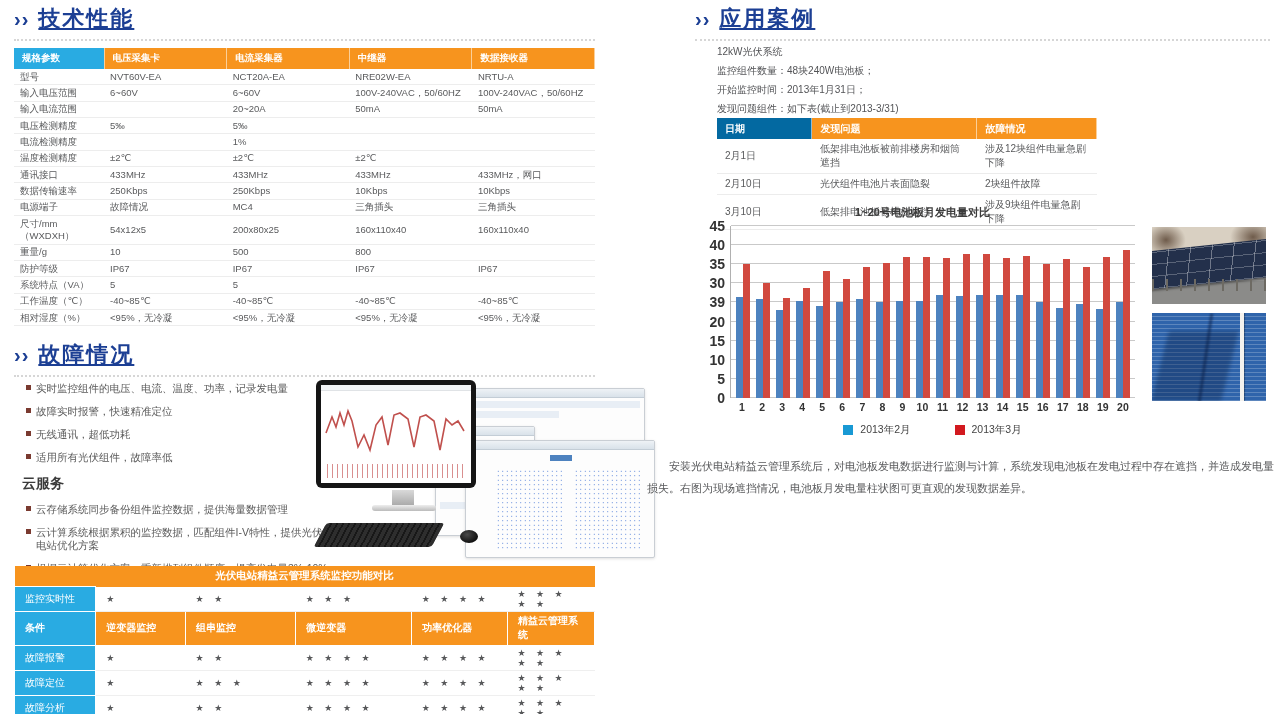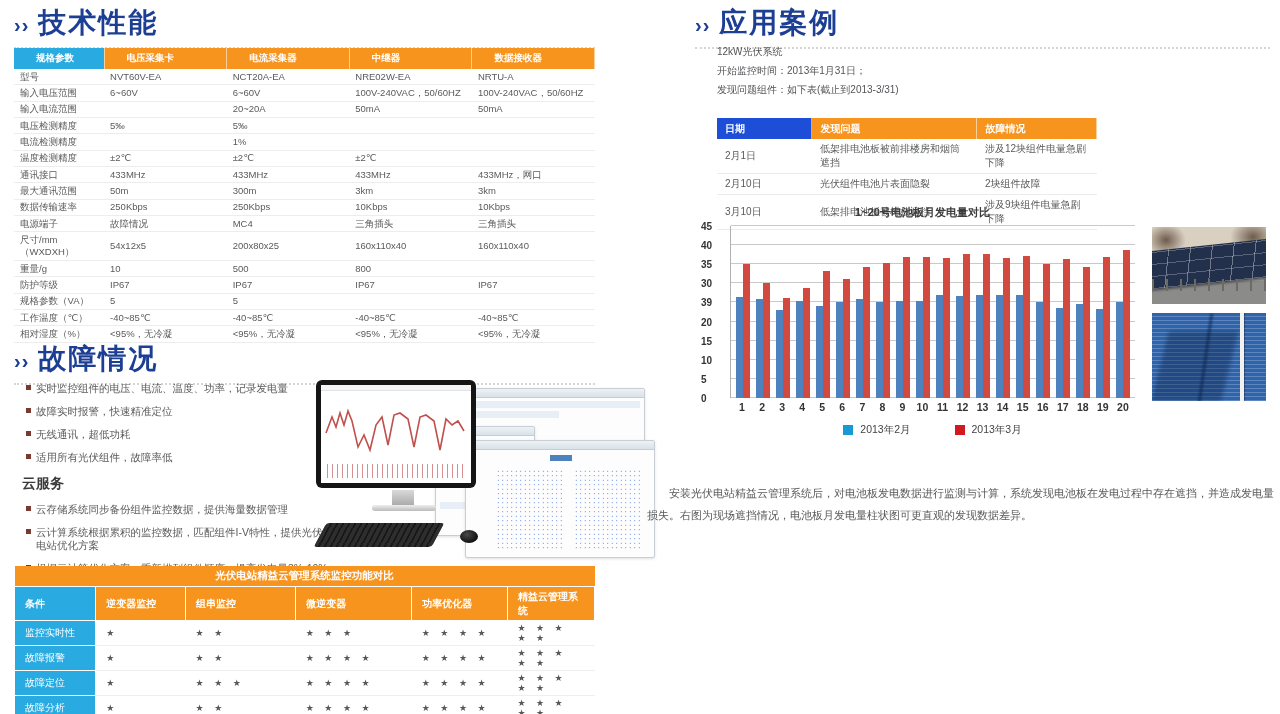--- a/index.html
+++ b/index.html
@@ -10,27 +10,27 @@
     font-family:"Liberation Sans","DejaVu Sans",sans-serif;
   }
   .col { position:absolute; top:0; height:714px; }
   .left-col  { left:14px;  width:581px; }
   .right-col { left:695px; width:575px; }
 
   
   .section-heading { position:absolute; left:0; right:0; }
   .heading-line { display:flex; align-items:baseline; gap:9px; color:#1c3f94; font-weight:bold; }
   .heading-chevrons { font-size:20px; letter-spacing:1px; }
-  .heading-text { font-size:28px; letter-spacing:2px; }
+  .heading-text { font-size:22px; letter-spacing:2px;text-decoration:underline; }
   .dotted { border-bottom:2px dotted #d6d6d6; margin-top:5px; }
 
   
   table { border-collapse:collapse; table-layout:fixed; width:100%; }
   .spec-table { position:absolute; top:48px; font-size:9.5px; }
-  .spec-table th { color:#fff; font-weight:bold; text-align:left; padding:4px 22px; font-size:9.5px;
+  .spec-table th { color:#fff; font-weight:bold; text-align:left; padding:4px 8px; font-size:9.5px;
                    border-right:1px solid rgba(255,255,255,.55); }
   .spec-table th.th-label { background:#29abe2; }
   .spec-table th.th-prod  { background:#f7941e; }
   .spec-table td { padding:1.6px 6px; border-bottom:1px solid #ededed; color:#595a5c; line-height:1.28; }
   .spec-table col.c-label { width:15.5%; }
   .spec-table col.c-prod  { width:21.1%; }
 
   
   .features-text { position:absolute; left:8px; top:382px; width:310px; }
   .feature-title { font-size:14px; font-weight:bold; color:#3b3b3b; margin:2px 0 10px 0; }
@@ -61,30 +61,30 @@
   .cmp-table th { color:#fff; font-weight:bold; text-align:left; padding:2.5px 10px; border:1px solid #fff; }
   .cmp-table th.th-cond { background:#29abe2; }
   .cmp-table th.th-sys  { background:#f7941e; }
   .cmp-table td.row-label { background:#29abe2; color:#fff; padding:2px 10px; border:1px solid #fff; }
   .cmp-table td.stars { color:#57585a; padding:2px 10px; border-bottom:1px solid #efefef; font-size:9px; letter-spacing:4px; }
 
   
   .case-info { position:absolute; left:22px; top:42px; font-size:10px; color:#535457; line-height:19px; }
   .fault-table { position:absolute; left:22px; top:118px; width:380px; font-size:10px; }
   .fault-table th { color:#fff; font-weight:bold; text-align:left; padding:3.5px 8px; border-right:1px solid rgba(255,255,255,.55); }
-  .fault-table th.th-date { background:#1d4ed8; }
+  .fault-table th.th-date { background:#0369a1; }
   .fault-table th.th-o    { background:#f7941e; }
   .fault-table td { padding:3px 8px; border-bottom:1px solid #ececec; color:#595a5c; }
 
   
   .chart-block { position:absolute; left:5px; top:205px; width:445px; }
   .chart-title { text-align:center; font-size:11px; color:#3c3c3c; font-weight:bold; margin-bottom:6px; }
   .plot { position:relative; margin-left:30px; width:405px; height:172px; border-left:1px solid #b0b0b0; }
   .gridline { position:absolute; left:0; right:0; height:1px; background:#c9c9c9; }
-  .ytick { position:absolute; left:-30px; width:24px; font-size:10px; font-weight:bold; color:#333; transform:translateY(50%); }
+  .ytick { position:absolute; left:-30px; width:24px; text-align:right; font-size:14px; font-weight:bold; color:#333; transform:translateY(50%); }
   .bars { position:absolute; left:0; right:0; top:0; bottom:0; display:flex; align-items:flex-end; padding:0 2px; }
   .bar-group { flex:1 1 0; display:flex; justify-content:center; align-items:flex-end; height:100%; }
   .bar { width:7px; }
   .xlabels { display:flex; margin-left:30px; width:405px; padding:0 2px; margin-top:3px; }
   .xlabel { flex:1 1 0; text-align:center; font-size:10.5px; font-weight:bold; color:#333; }
   .legend { display:flex; justify-content:center; gap:44px; margin-top:10px; margin-left:30px; width:405px; }
   .legend-item { display:flex; align-items:center; gap:7px; font-size:10.5px; color:#444; }
   .legend-swatch { width:10px; height:10px; }
 
   
@@ -96,21 +96,21 @@
                      repeating-linear-gradient(0deg, rgba(255,255,255,.25) 0 1px, transparent 1px 12px);
     transform:rotate(-6deg) skewX(-12deg); box-shadow:0 2px 2px rgba(0,0,0,.35); }
   .panel-legs { position:absolute; left:0; right:0; top:52px; height:12px;
     background:repeating-linear-gradient(90deg, #6d6a63 0 2px, transparent 2px 14px); }
   .photo-cell { top:313px; height:88px; background:#2f64ab;
     background-image:repeating-linear-gradient(0deg, rgba(255,255,255,.22) 0 1px, transparent 1px 4px); }
   .cell-shadow { position:absolute; left:8px; top:18px; width:70px; height:70px; background:rgba(6,25,64,.35); transform:skewX(-14deg); filter:blur(2px); }
   .cell-crack { position:absolute; left:52px; top:0; width:3px; height:90px; background:rgba(10,30,70,.55); transform:rotate(8deg); filter:blur(1px); }
   .cell-busbar { position:absolute; right:22px; top:0; width:4px; height:88px; background:#f4f2ee; box-shadow:1px 0 1px rgba(0,0,0,.3); }
 
-  .summary { position:absolute; left:-48px; top:482px; width:628px; font-size:11px; color:#58595b; line-height:2.0; text-indent:2em; }
+  .summary { position:absolute; left:-48px; top:455px; width:628px; font-size:11px; color:#58595b; line-height:2.0; text-indent:2em; }
 </style>
 </head>
 <body>
 
 <div class="col left-col">
 
   <div class="section-heading" style="top:4px;">
     <div class="heading-line">
       <span class="heading-chevrons">››</span>
       <span class="heading-text">技术性能</span>
@@ -179,27 +179,20 @@
           <td></td>
         </tr>
         <tr>
           <td>通讯接口</td>
           <td>433MHz</td>
           <td>433MHz</td>
           <td>433MHz</td>
           <td>433MHz，网口</td>
         </tr>
         <tr>
-          <td>最大通讯范围</td>
-          <td>50m</td>
-          <td>300m</td>
-          <td>3km</td>
-          <td>3km</td>
-        </tr>
-        <tr>
           <td>数据传输速率</td>
           <td>250Kbps</td>
           <td>250Kbps</td>
           <td>10Kbps</td>
           <td>10Kbps</td>
         </tr>
         <tr>
           <td>电源端子</td>
           <td>故障情况</td>
           <td>MC4</td>
@@ -221,21 +214,21 @@
           <td></td>
         </tr>
         <tr>
           <td>防护等级</td>
           <td>IP67</td>
           <td>IP67</td>
           <td>IP67</td>
           <td>IP67</td>
         </tr>
         <tr>
-          <td>规格参数（VA）</td>
+          <td>系统特点（VA）</td>
           <td>5</td>
           <td>5</td>
           <td></td>
           <td></td>
         </tr>
         <tr>
           <td>工作温度（℃）</td>
           <td>-40~85℃</td>
           <td>-40~85℃</td>
           <td>-40~85℃</td>
@@ -335,36 +328,36 @@
         <col style="width: 19%;">
         <col style="width: 20%;">
         <col style="width: 16.5%;">
         <col style="width: 15%;">
       </colgroup>
       <tbody>
         <tr>
           <td class="cmp-title" colspan="6">光伏电站精益云管理系统监控功能对比</td>
         </tr>
         <tr>
+          <td class="row-label">监控实时性</td>
+          <td class="stars">★</td>
+          <td class="stars">★ ★</td>
+          <td class="stars">★ ★ ★</td>
+          <td class="stars">★ ★ ★ ★</td>
+          <td class="stars">★ ★ ★ ★ ★</td>
+        </tr>
+        <tr>
           <th class="th-cond">条件</th>
           <th class="th-sys">逆变器监控</th>
           <th class="th-sys">组串监控</th>
           <th class="th-sys">微逆变器</th>
           <th class="th-sys">功率优化器</th>
           <th class="th-sys">精益云管理系统</th>
         </tr>
         <tr>
-          <td class="row-label">监控实时性</td>
-          <td class="stars">★</td>
-          <td class="stars">★ ★</td>
-          <td class="stars">★ ★ ★</td>
-          <td class="stars">★ ★ ★ ★</td>
-          <td class="stars">★ ★ ★ ★ ★</td>
-        </tr>
-        <tr>
           <td class="row-label">故障报警</td>
           <td class="stars">★</td>
           <td class="stars">★ ★</td>
           <td class="stars">★ ★ ★ ★</td>
           <td class="stars">★ ★ ★ ★</td>
           <td class="stars">★ ★ ★ ★ ★</td>
         </tr>
         <tr>
           <td class="row-label">故障定位</td>
           <td class="stars">★</td>
@@ -390,20 +383,21 @@
   <div class="section-heading" style="top:4px;">
     <div class="heading-line">
       <span class="heading-chevrons">››</span>
       <span class="heading-text">应用案例</span>
     </div>
     <div class="dotted"></div>
   </div>
 
   <div class="case-info">
       <div>12kW光伏系统</div>
+      <div>监控组件数量：48块240W电池板；</div>
       <div>开始监控时间：2013年1月31日；</div>
       <div>发现问题组件：如下表(截止到2013-3/31)</div>
     </div>
 
   <table class="fault-table">
       <colgroup>
         <col style="width: 25%;">
         <col style="width: 43.5%;">
         <col style="width: 31.5%;">
       </colgroup>

